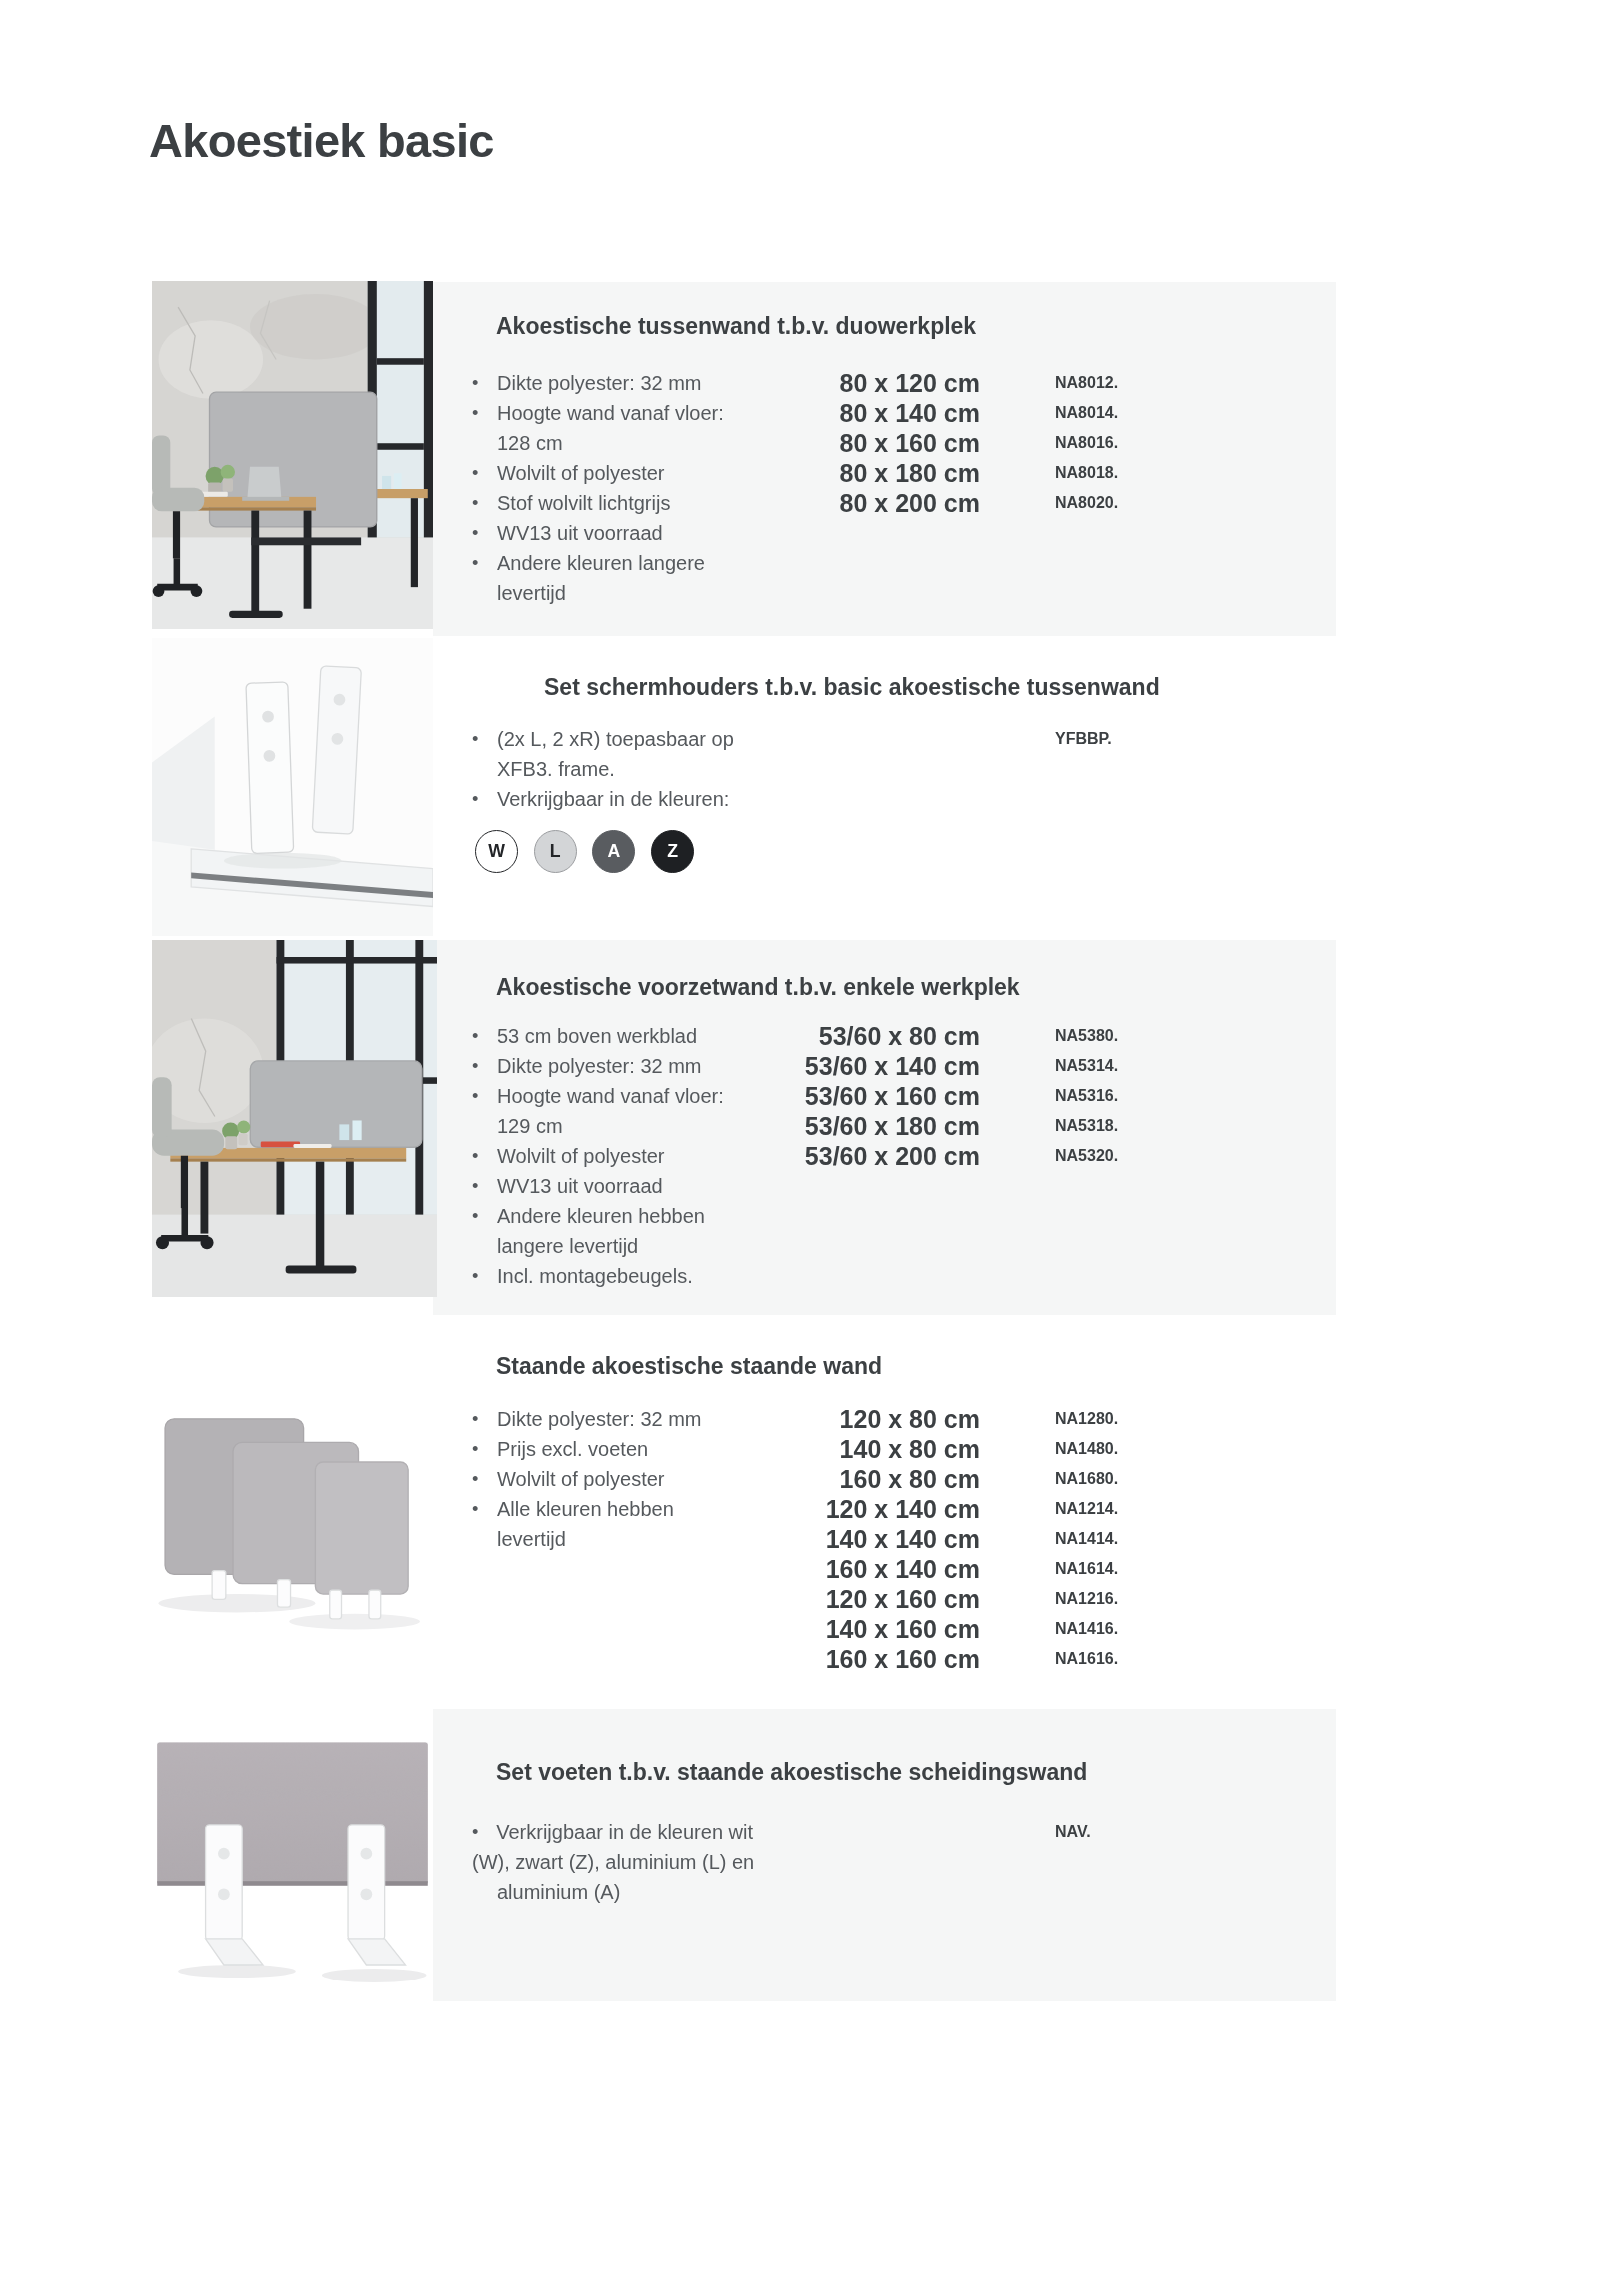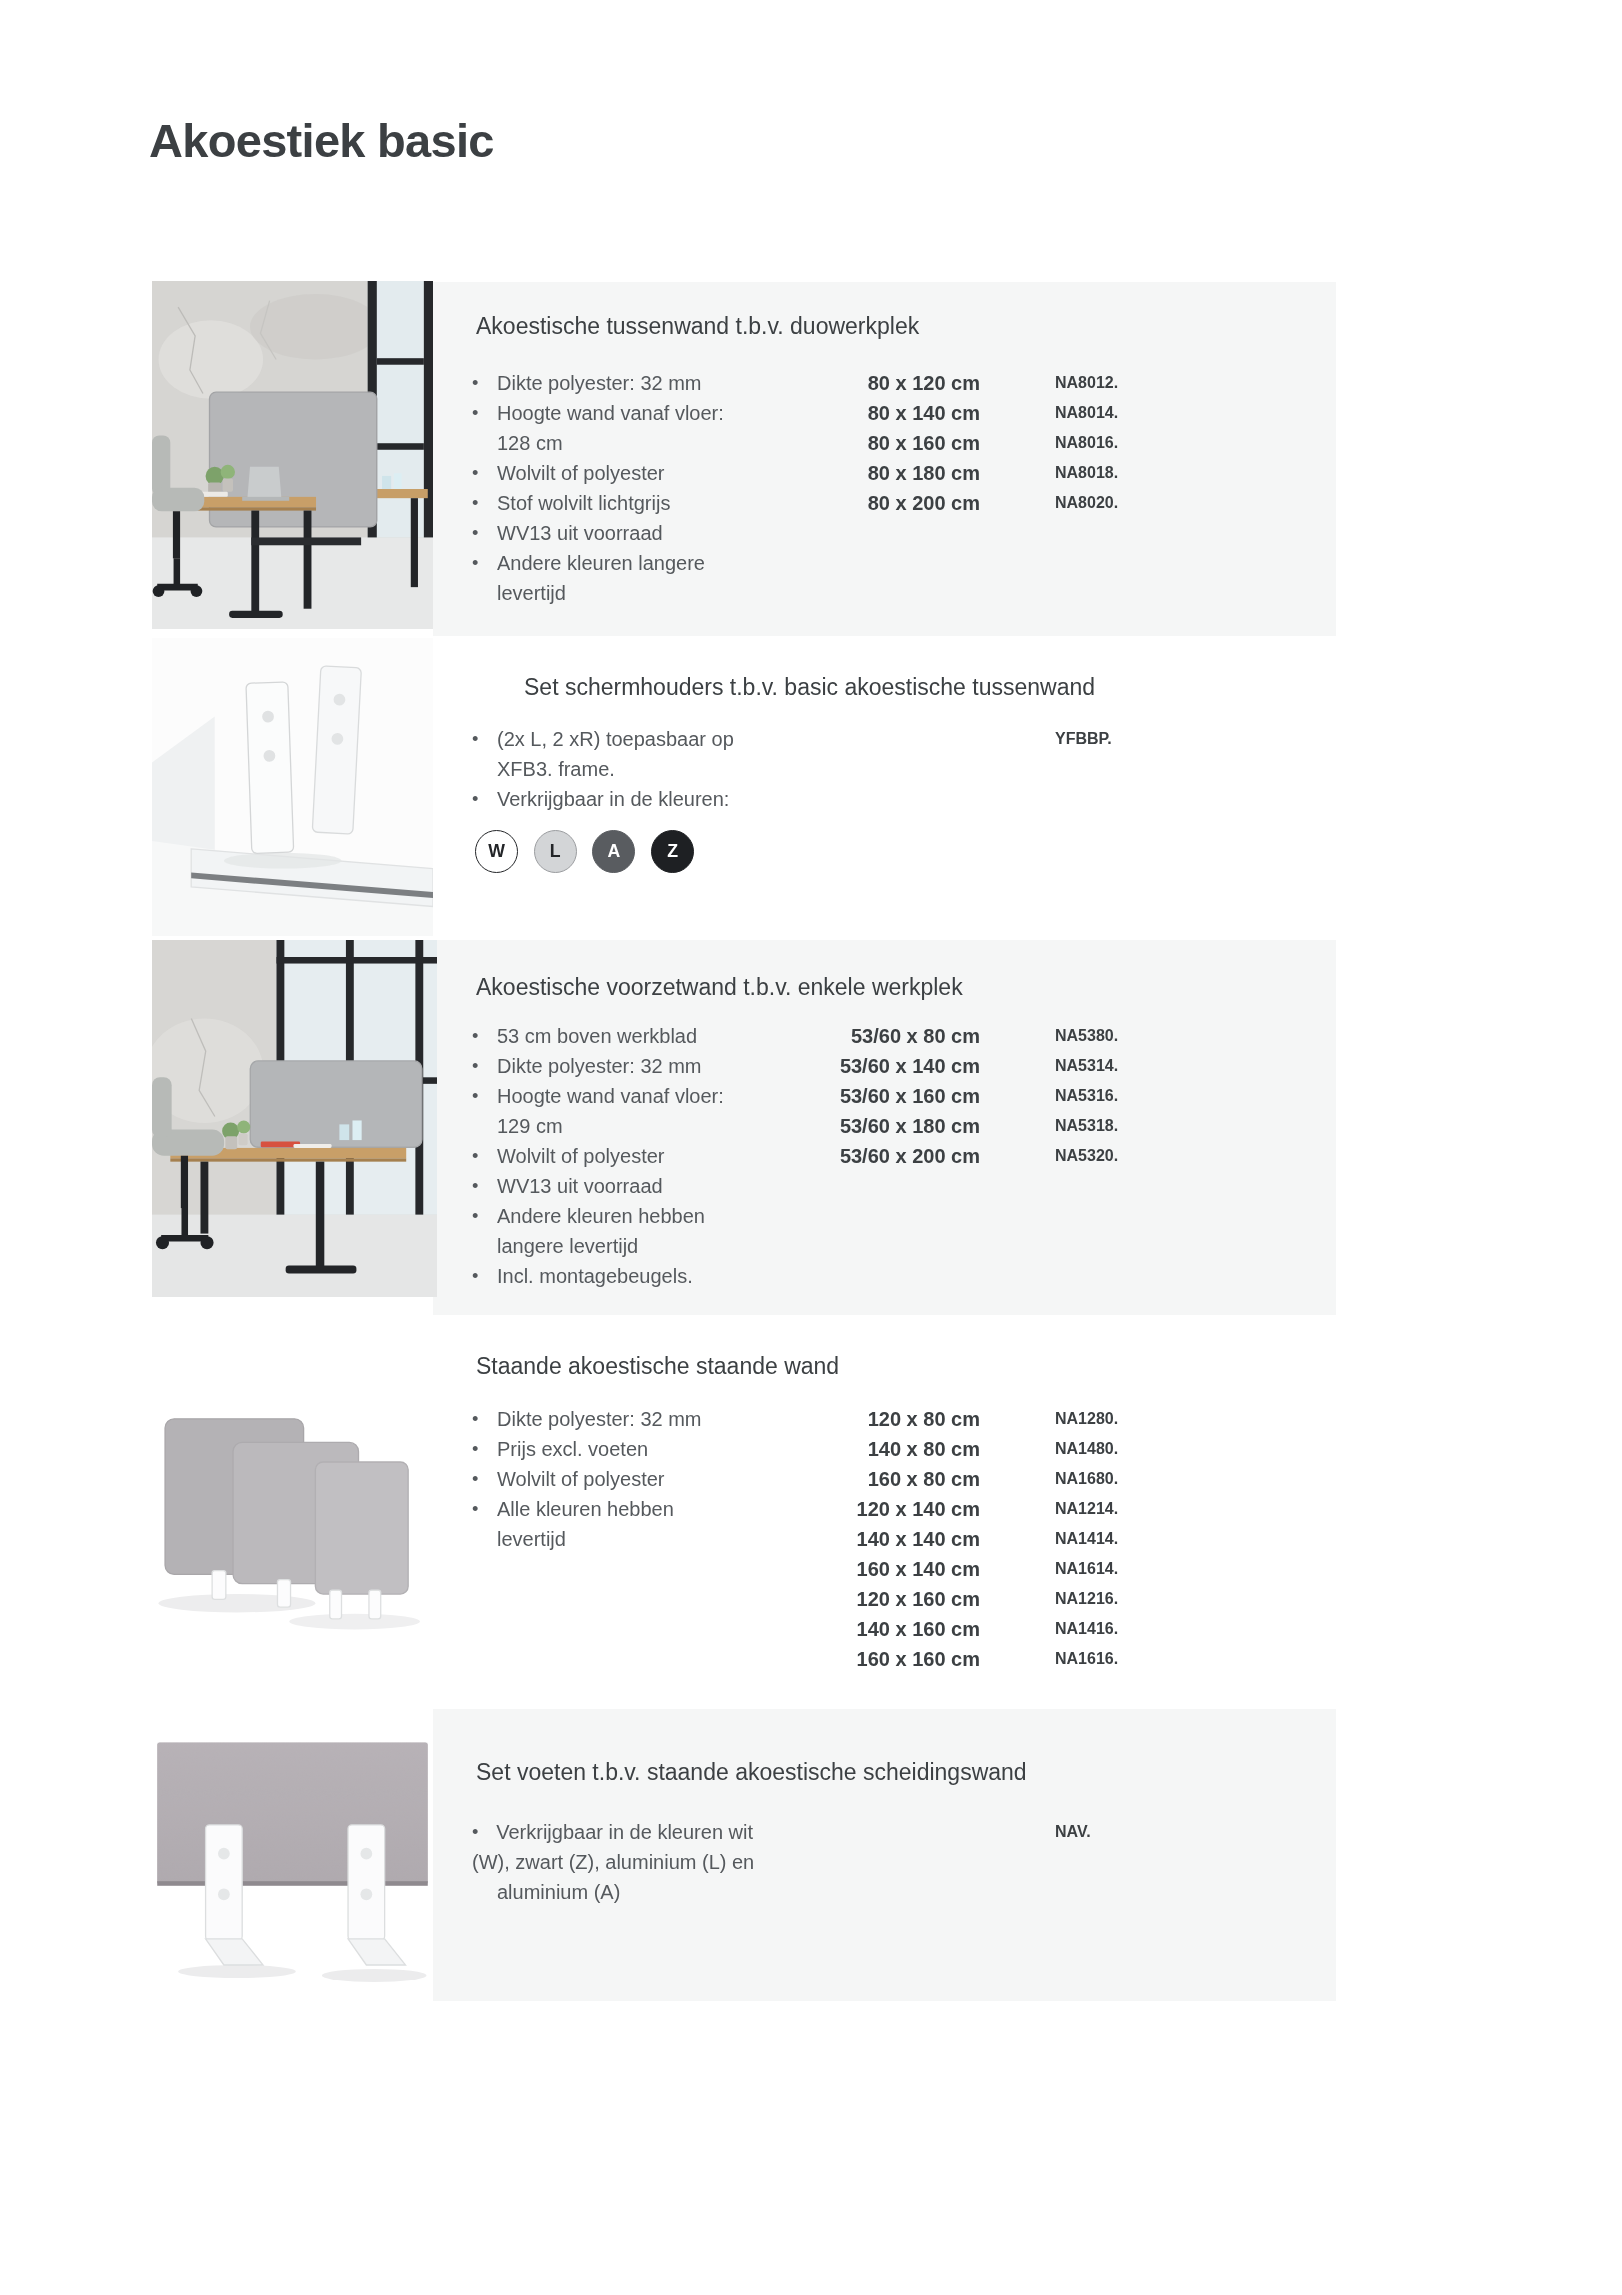--- a/index.html
+++ b/index.html
@@ -32,41 +32,41 @@
 
   .photo { position:absolute; display:block; }
   .photo svg { display:block; width:100%; height:100%; }
   .ph0 { left:152px; top:281px;  width:281px; height:348px; }
   .ph1 { left:152px; top:638px;  width:281px; height:298px; }
   .ph2 { left:152px; top:940px; width:285px; height:357px; }
   .ph3 { left:152px; top:1394px; width:281px; height:255px; }
   .ph4 { left:152px; top:1728px; width:281px; height:273px; }
 
   .sec-title {
-    position:absolute; left:476px;
-    font-size:23px; font-weight:normal; color:#3c4043; white-space:nowrap;
+    position:absolute; left:496px;
+    font-size:23px; font-weight:bold; color:#3c4043; white-space:nowrap;
   }
   .st0 { top:313px; } .st1 { top:674px;margin-left:48px; } .st2 { top:974px; }
   .st3 { top:1353px; } .st4 { top:1759px; }
 
   .bullets { position:absolute; left:472px; width:281px; }
   .bu0 { top:368px; } .bu1 { top:724px; } .bu2 { top:1021px; }
   .bu3 { top:1404px; } .bu4 { top:1817px; }
   .bullet-line { height:30px; line-height:30px; white-space:nowrap;
     font-size:20px; color:#55595d; display:flex; }
   .bullet-line .dot { width:25px; color:#55595d; font-size:18.3px; }
   .bullet-line .btxt { flex:1; }
 
   .rows { position:absolute; left:746px; width:471px; }
   .ro0 { top:368px; } .ro1 { top:724px; } .ro2 { top:1021px; }
   .ro3 { top:1404px; } .ro4 { top:1817px; }
   .row-line { position:relative; height:30px; line-height:30px; }
   .row-line .size {
     position:absolute; left:0; width:234px; text-align:right;
-    font-size:20px; font-weight:bold; color:#3c4043; white-space:nowrap;
+    font-size:25px; font-weight:bold; color:#3c4043; white-space:nowrap;
   }
   .row-line .code {
     position:absolute; left:309px;
     font-size:16px; font-weight:bold; color:#3c4043; white-space:nowrap;
   }
 
   .swatches { position:absolute; left:475px; top:830px; display:flex; gap:15.7px; }
   .swatch {
     width:43px; height:43px; border-radius:50%;
     border:1.3px solid transparent; text-align:center; line-height:41px;

